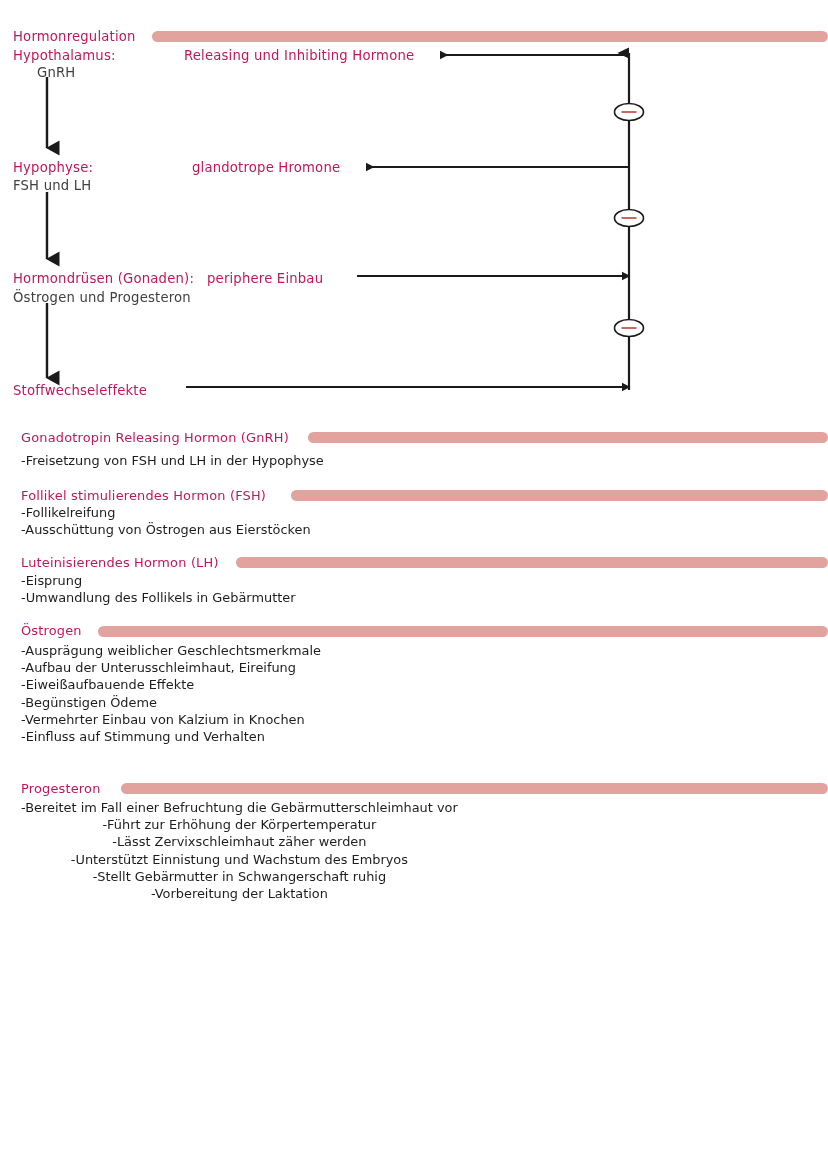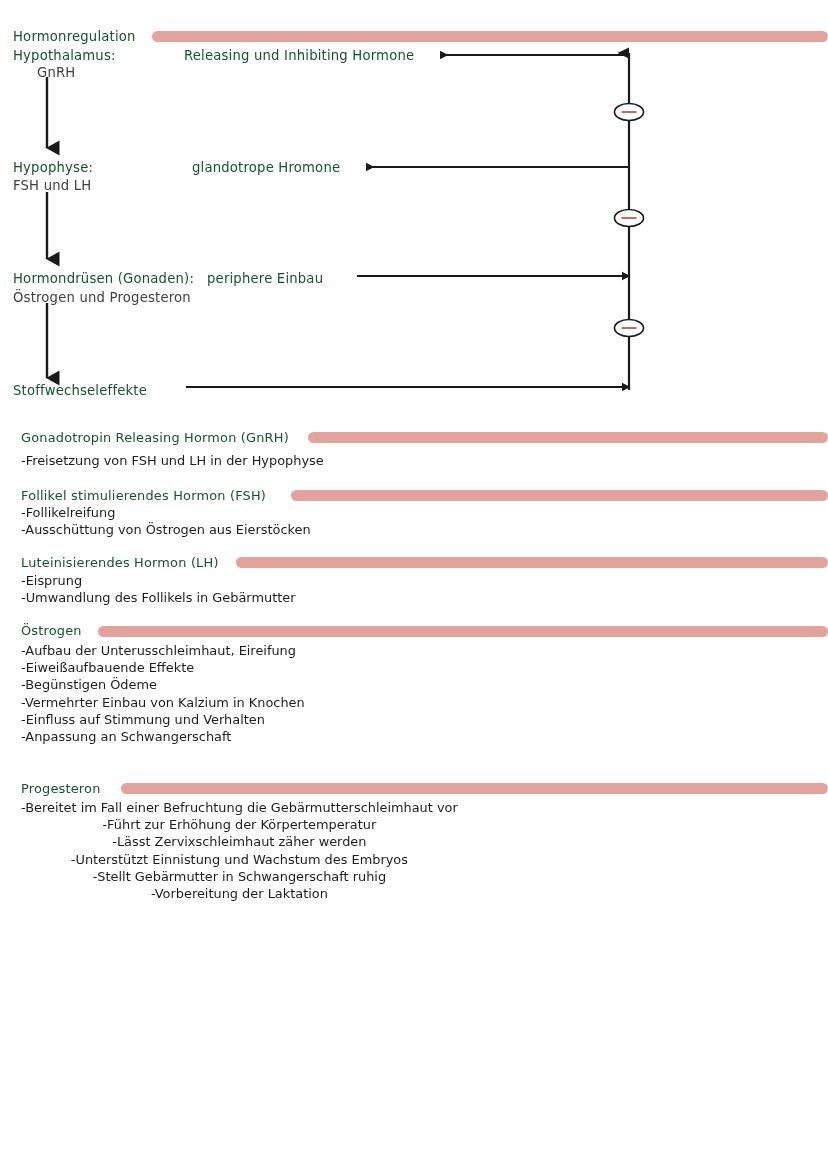--- a/index.html
+++ b/index.html
@@ -33,21 +33,21 @@
     z-index: 0;
   }
 
   
   .txt {
     position: absolute;
     white-space: pre;
     z-index: 2;
     letter-spacing: 0.2px;
   }
-  .t-dark  { color: #14532d; }
+  .t-dark  { color: #be185d; }
   .t-red   { color: #404040; }
 
   .fs13 { font-size: 13.2px; }
   .fs125{ font-size: 12.9px; }
 
   .head { font-size: 13.2px; }
 
   
   .diagram {
     position: absolute;
@@ -151,26 +151,26 @@
   </div>
 
   <div class="txt fs125 t-dark" style="left:21px; top:555px;">Luteinisierendes Hormon (LH)</div>
   <div class="bullets" style="left:21px; top:572px;">
     <div>-Eisprung</div>
     <div>-Umwandlung des Follikels in Gebärmutter</div>
   </div>
 
   <div class="txt fs125 t-dark" style="left:21px; top:623px;">Östrogen</div>
   <div class="bullets" style="left:21px; top:642px;">
+    <div>-Ausprägung weiblicher Geschlechtsmerkmale</div>
     <div>-Aufbau der Unterusschleimhaut, Eireifung</div>
     <div>-Eiweißaufbauende Effekte</div>
     <div>-Begünstigen Ödeme</div>
     <div>-Vermehrter Einbau von Kalzium in Knochen</div>
     <div>-Einfluss auf Stimmung und Verhalten</div>
-    <div>-Anpassung an Schwangerschaft</div>
   </div>
 
   <div class="txt fs125 t-dark" style="left:21px; top:781px;">Progesteron</div>
   <div class="bullets" style="left:21px; top:799px;text-align:center;">
     <div>-Bereitet im Fall einer Befruchtung die Gebärmutterschleimhaut vor</div>
     <div>-Führt zur Erhöhung der Körpertemperatur</div>
     <div>-Lässt Zervixschleimhaut zäher werden</div>
     <div>-Unterstützt Einnistung und Wachstum des Embryos</div>
     <div>-Stellt Gebärmutter in Schwangerschaft ruhig</div>
     <div>-Vorbereitung der Laktation</div>

